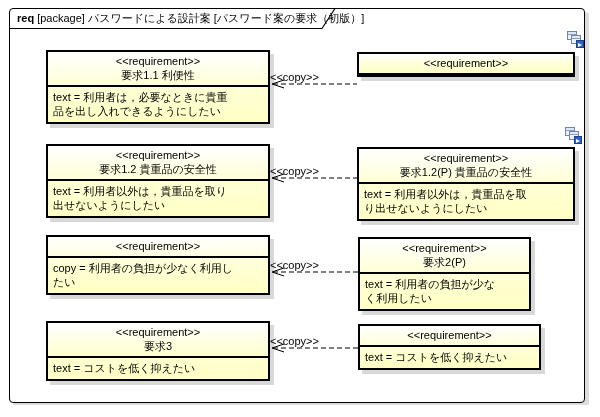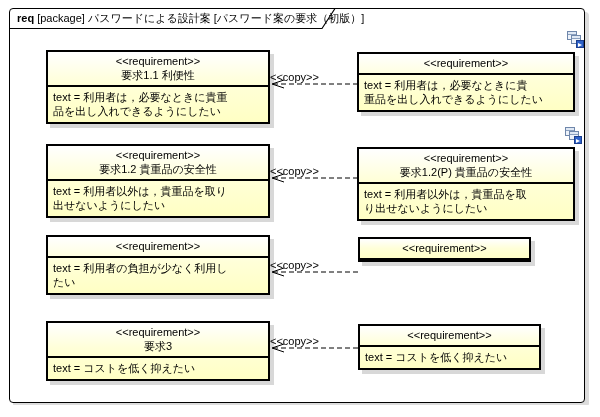--- a/index.html
+++ b/index.html
@@ -66,53 +66,54 @@
       <div class="nm">要求1.2 貴重品の安全性</div>
     </div>
     <div class="bd">text = 利用者以外は，貴重品を取り
 出せないようにしたい</div>
   </div>
 
   <div class="reqbox" style="left:46px;top:235px;width:224px">
     <div class="hd">
       <div class="st">&lt;&lt;requirement&gt;&gt;</div>
     </div>
-    <div class="bd">text = 利用者の負担が少なく利用し
+    <div class="bd">copy = 利用者の負担が少なく利用し
 たい</div>
   </div>
 
   <div class="reqbox" style="left:46px;top:321px;width:224px">
     <div class="hd">
       <div class="st">&lt;&lt;requirement&gt;&gt;</div>
       <div class="nm">要求3</div>
     </div>
     <div class="bd">text = コストを低く抑えたい</div>
   </div>
 
   <div class="reqbox" style="left:357px;top:52px;width:218px">
     <div class="hd">
       <div class="st">&lt;&lt;requirement&gt;&gt;</div>
     </div>
-    <div class="bd">text = 利用者は，必要なときに貴
-重品を出し入れできるようにしたい</div>
   </div>
 
   <div class="reqbox" style="left:357px;top:147px;width:218px">
     <div class="hd">
       <div class="st">&lt;&lt;requirement&gt;&gt;</div>
       <div class="nm">要求1.2(P) 貴重品の安全性</div>
     </div>
     <div class="bd">text = 利用者以外は，貴重品を取
 り出せないようにしたい</div>
   </div>
 
   <div class="reqbox" style="left:358px;top:237px;width:173px">
     <div class="hd">
       <div class="st">&lt;&lt;requirement&gt;&gt;</div>
+      <div class="nm">要求2(P)</div>
     </div>
+    <div class="bd">text = 利用者の負担が少な
+く利用したい</div>
   </div>
 
   <div class="reqbox" style="left:358px;top:324px;width:183px">
     <div class="hd">
       <div class="st">&lt;&lt;requirement&gt;&gt;</div>
     </div>
     <div class="bd">text = コストを低く抑えたい</div>
   </div>
 
   <div class="copyicon" style="left:567px;top:31px">

